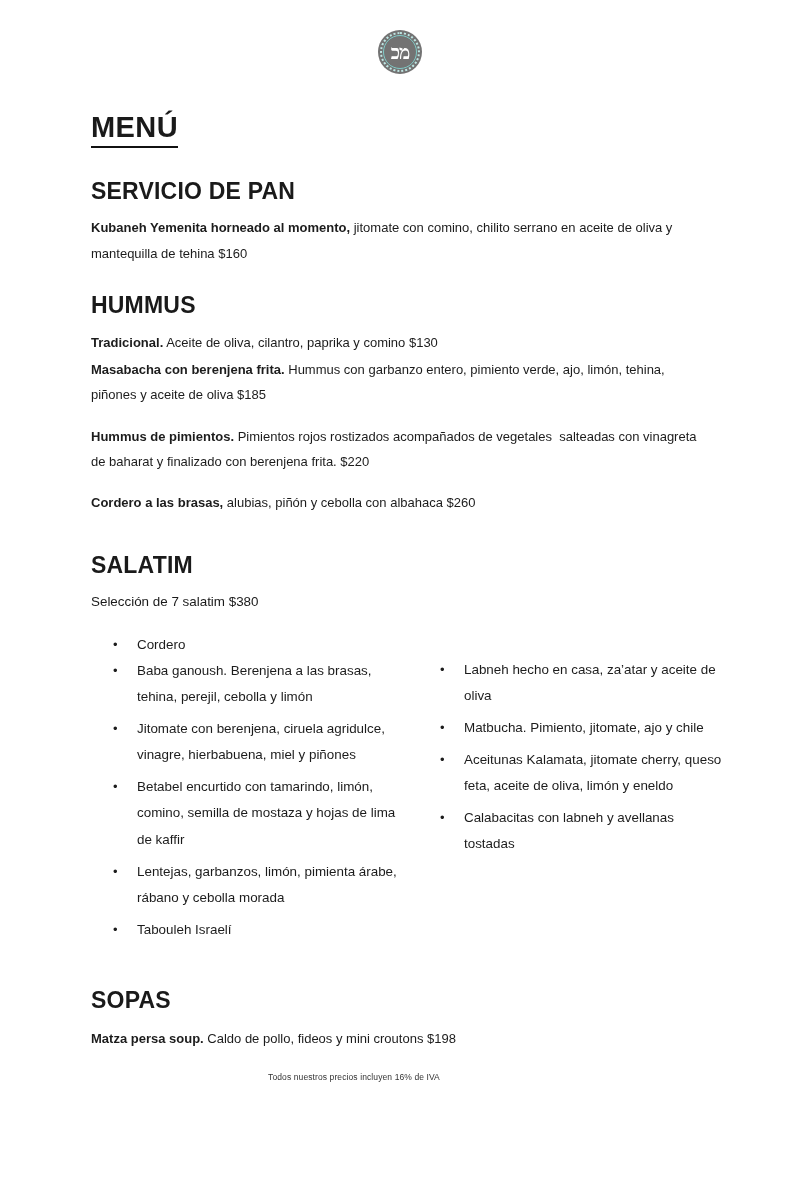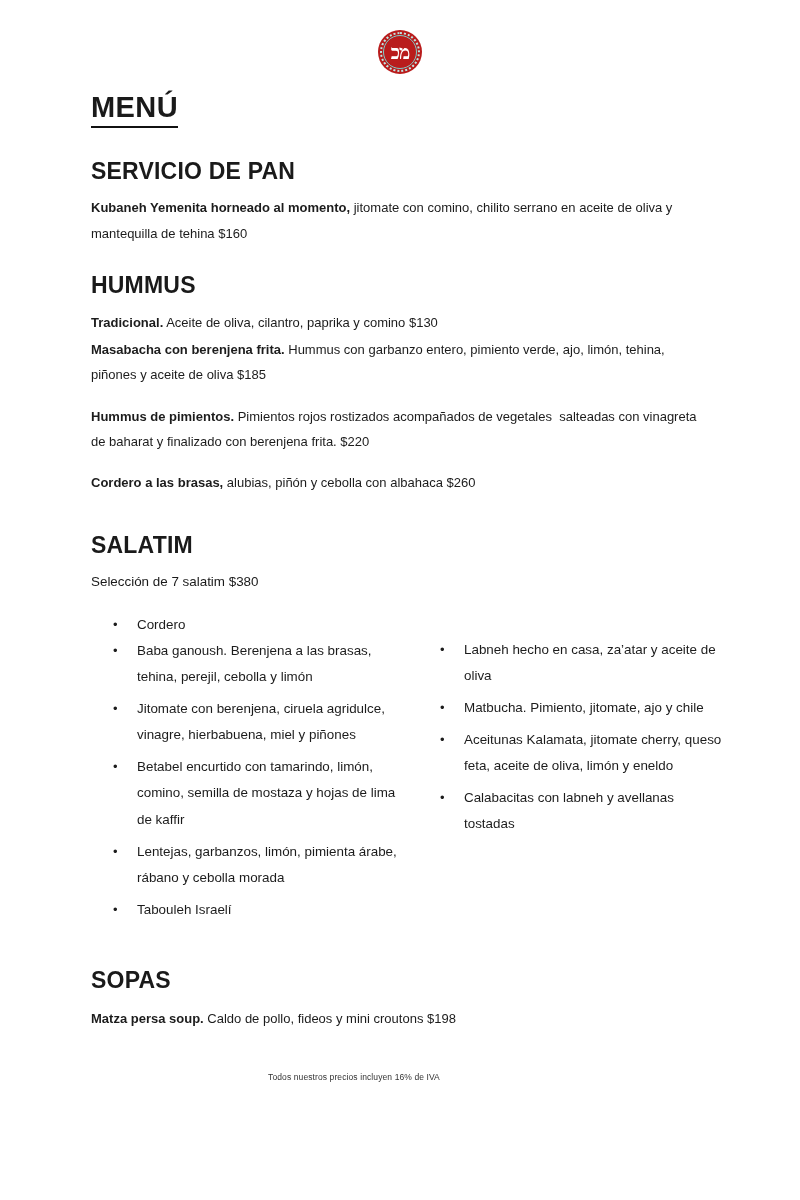--- a/index.html
+++ b/index.html
@@ -29,21 +29,21 @@
     top: 30px;
     left: 0;
     width: 800px;
     display: flex;
     justify-content: center;
   }
   .logo {
     width: 44px;
     height: 44px;
     border-radius: 50%;
-    background: #b91c1c;
+    background: #737373;
     position: relative;
     display: flex;
     align-items: center;
     justify-content: center;
   }
   .logo .ring {
     position: absolute;
     top: 2px; left: 2px;
     width: 40px; height: 40px;
     border-radius: 50%;
@@ -66,21 +66,21 @@
     color: #ffffff;
     line-height: 1;
     letter-spacing: -1px;
     z-index: 2;
   }
 
   
   .content {
     position: absolute;
     left: 91px;
-    top: 92px;
+    top: 112px;
     width: 618px;
   }
 
   .menu-title {
     font-size: 29px;
     font-weight: bold;
     letter-spacing: 0.4px;
     margin: 0 0 30px 0;
     line-height: 1.1;
     display: inline-block;

